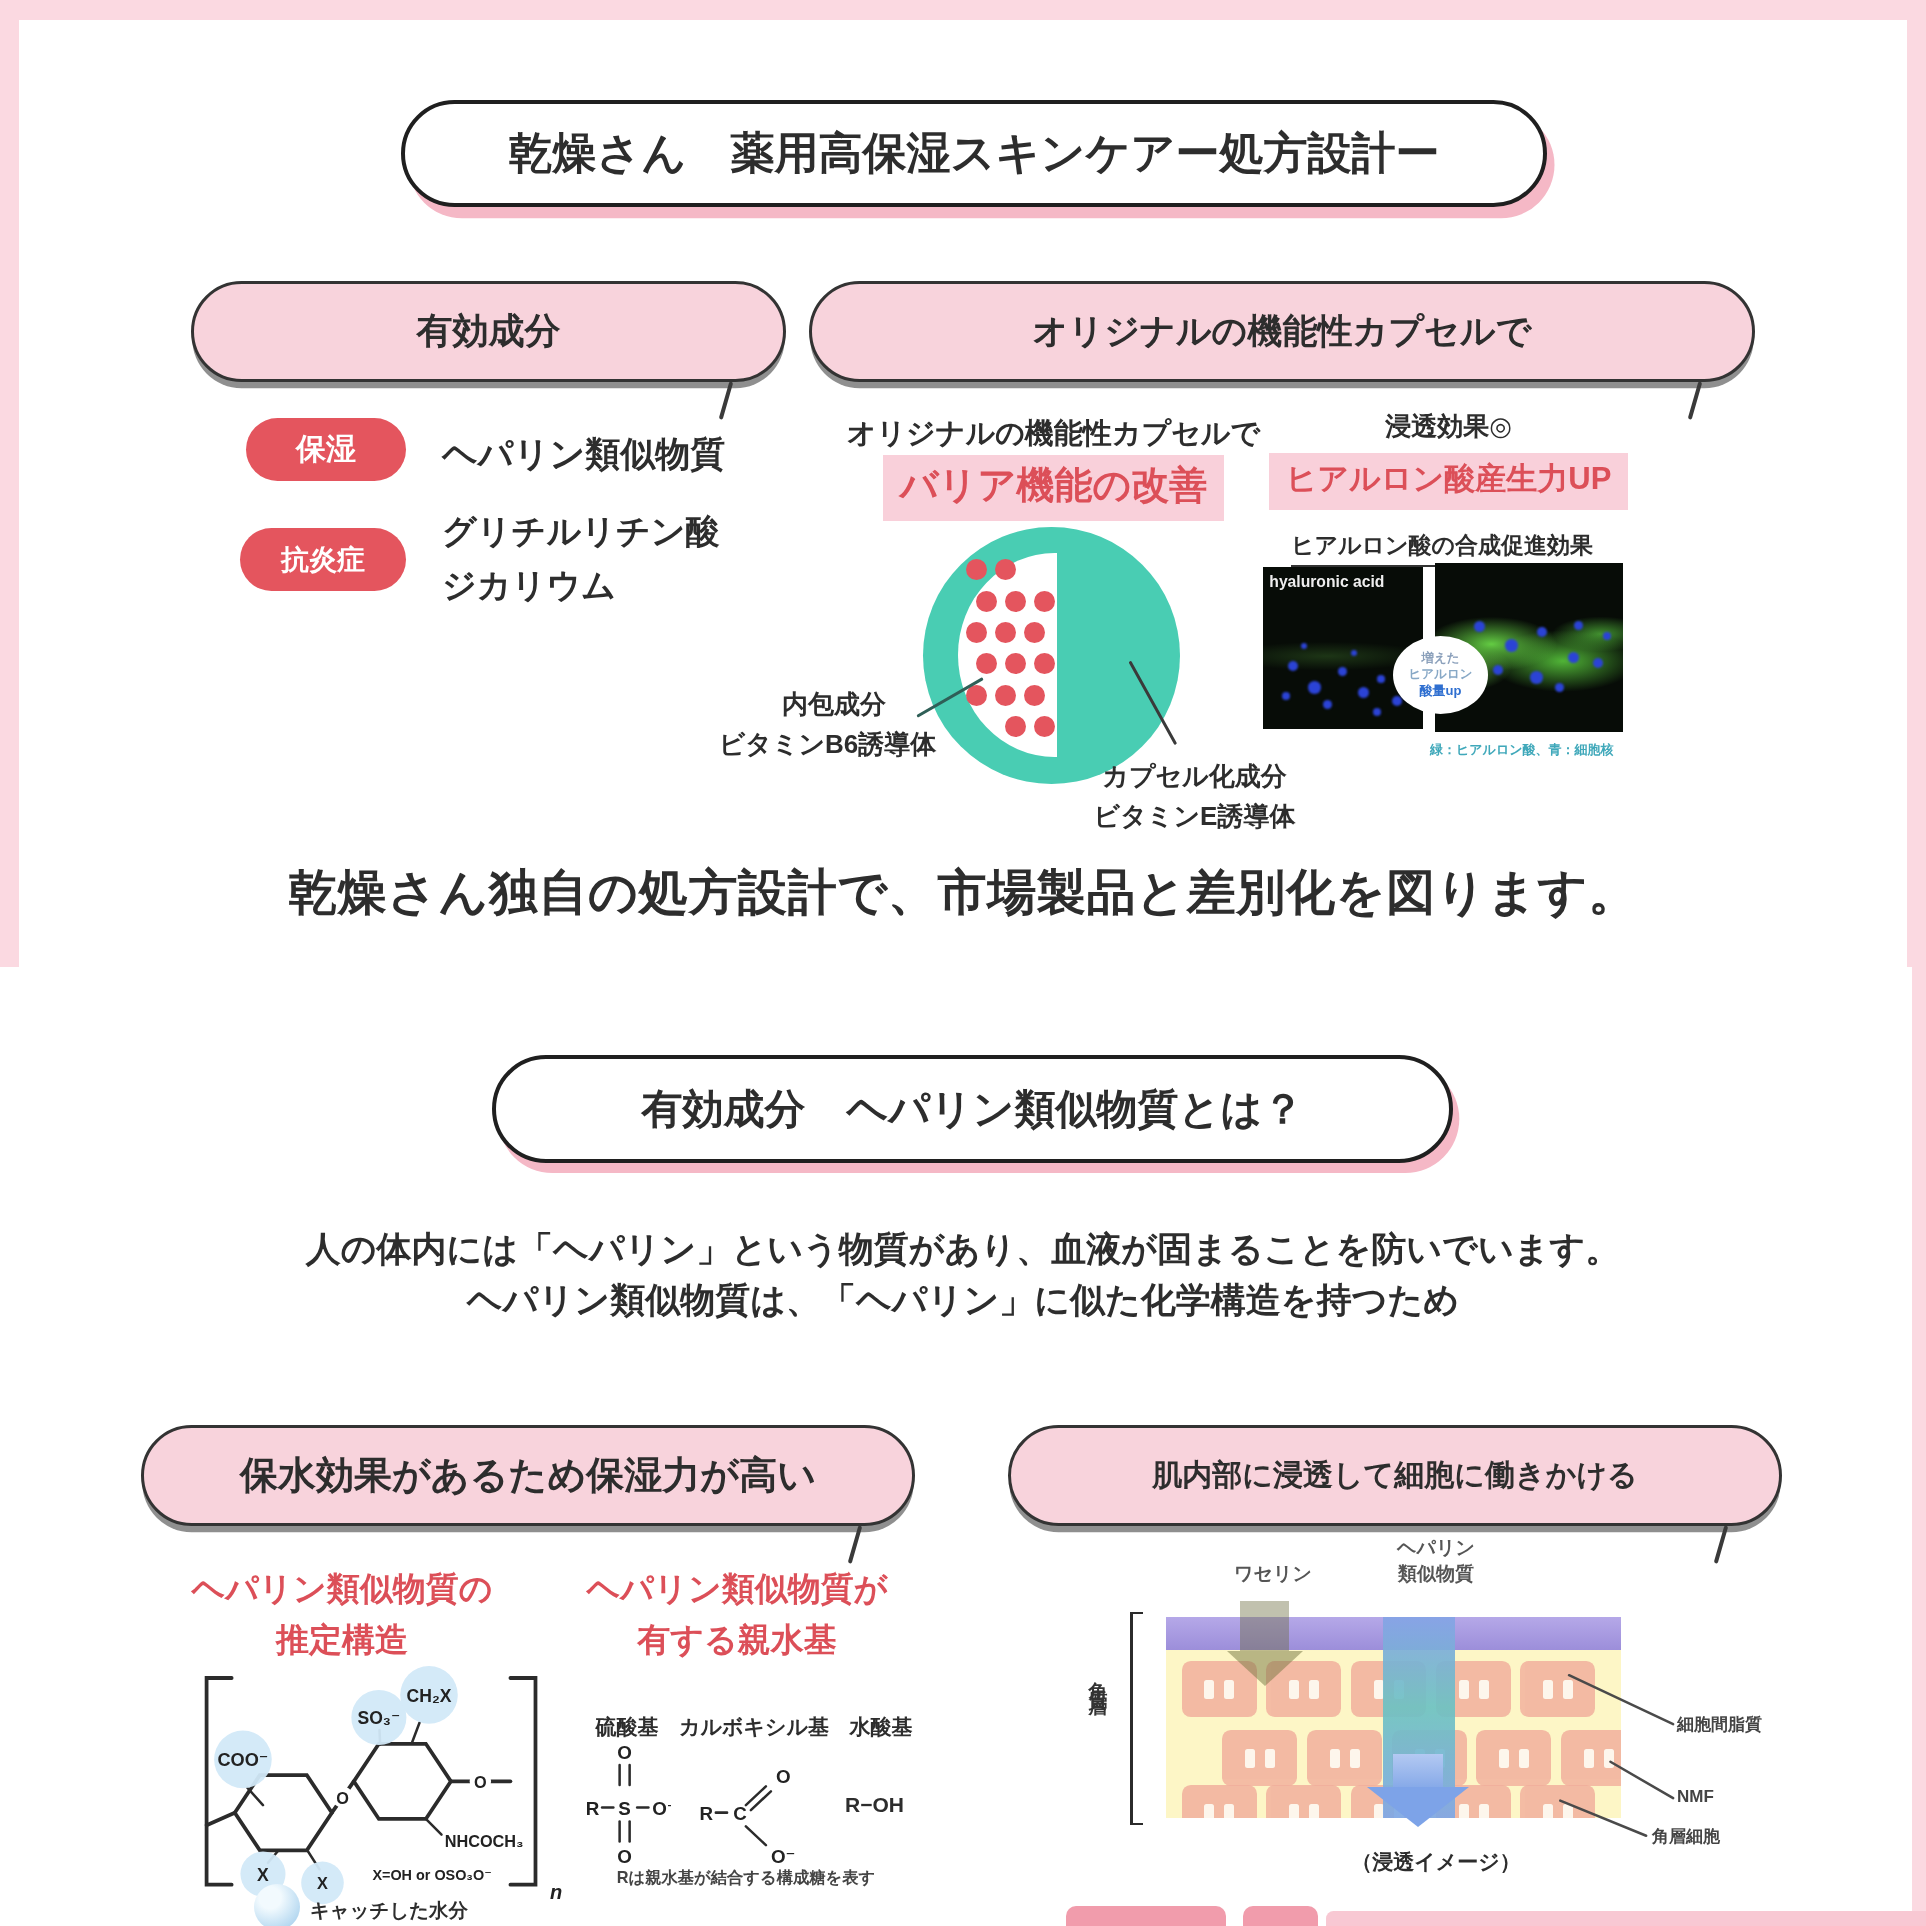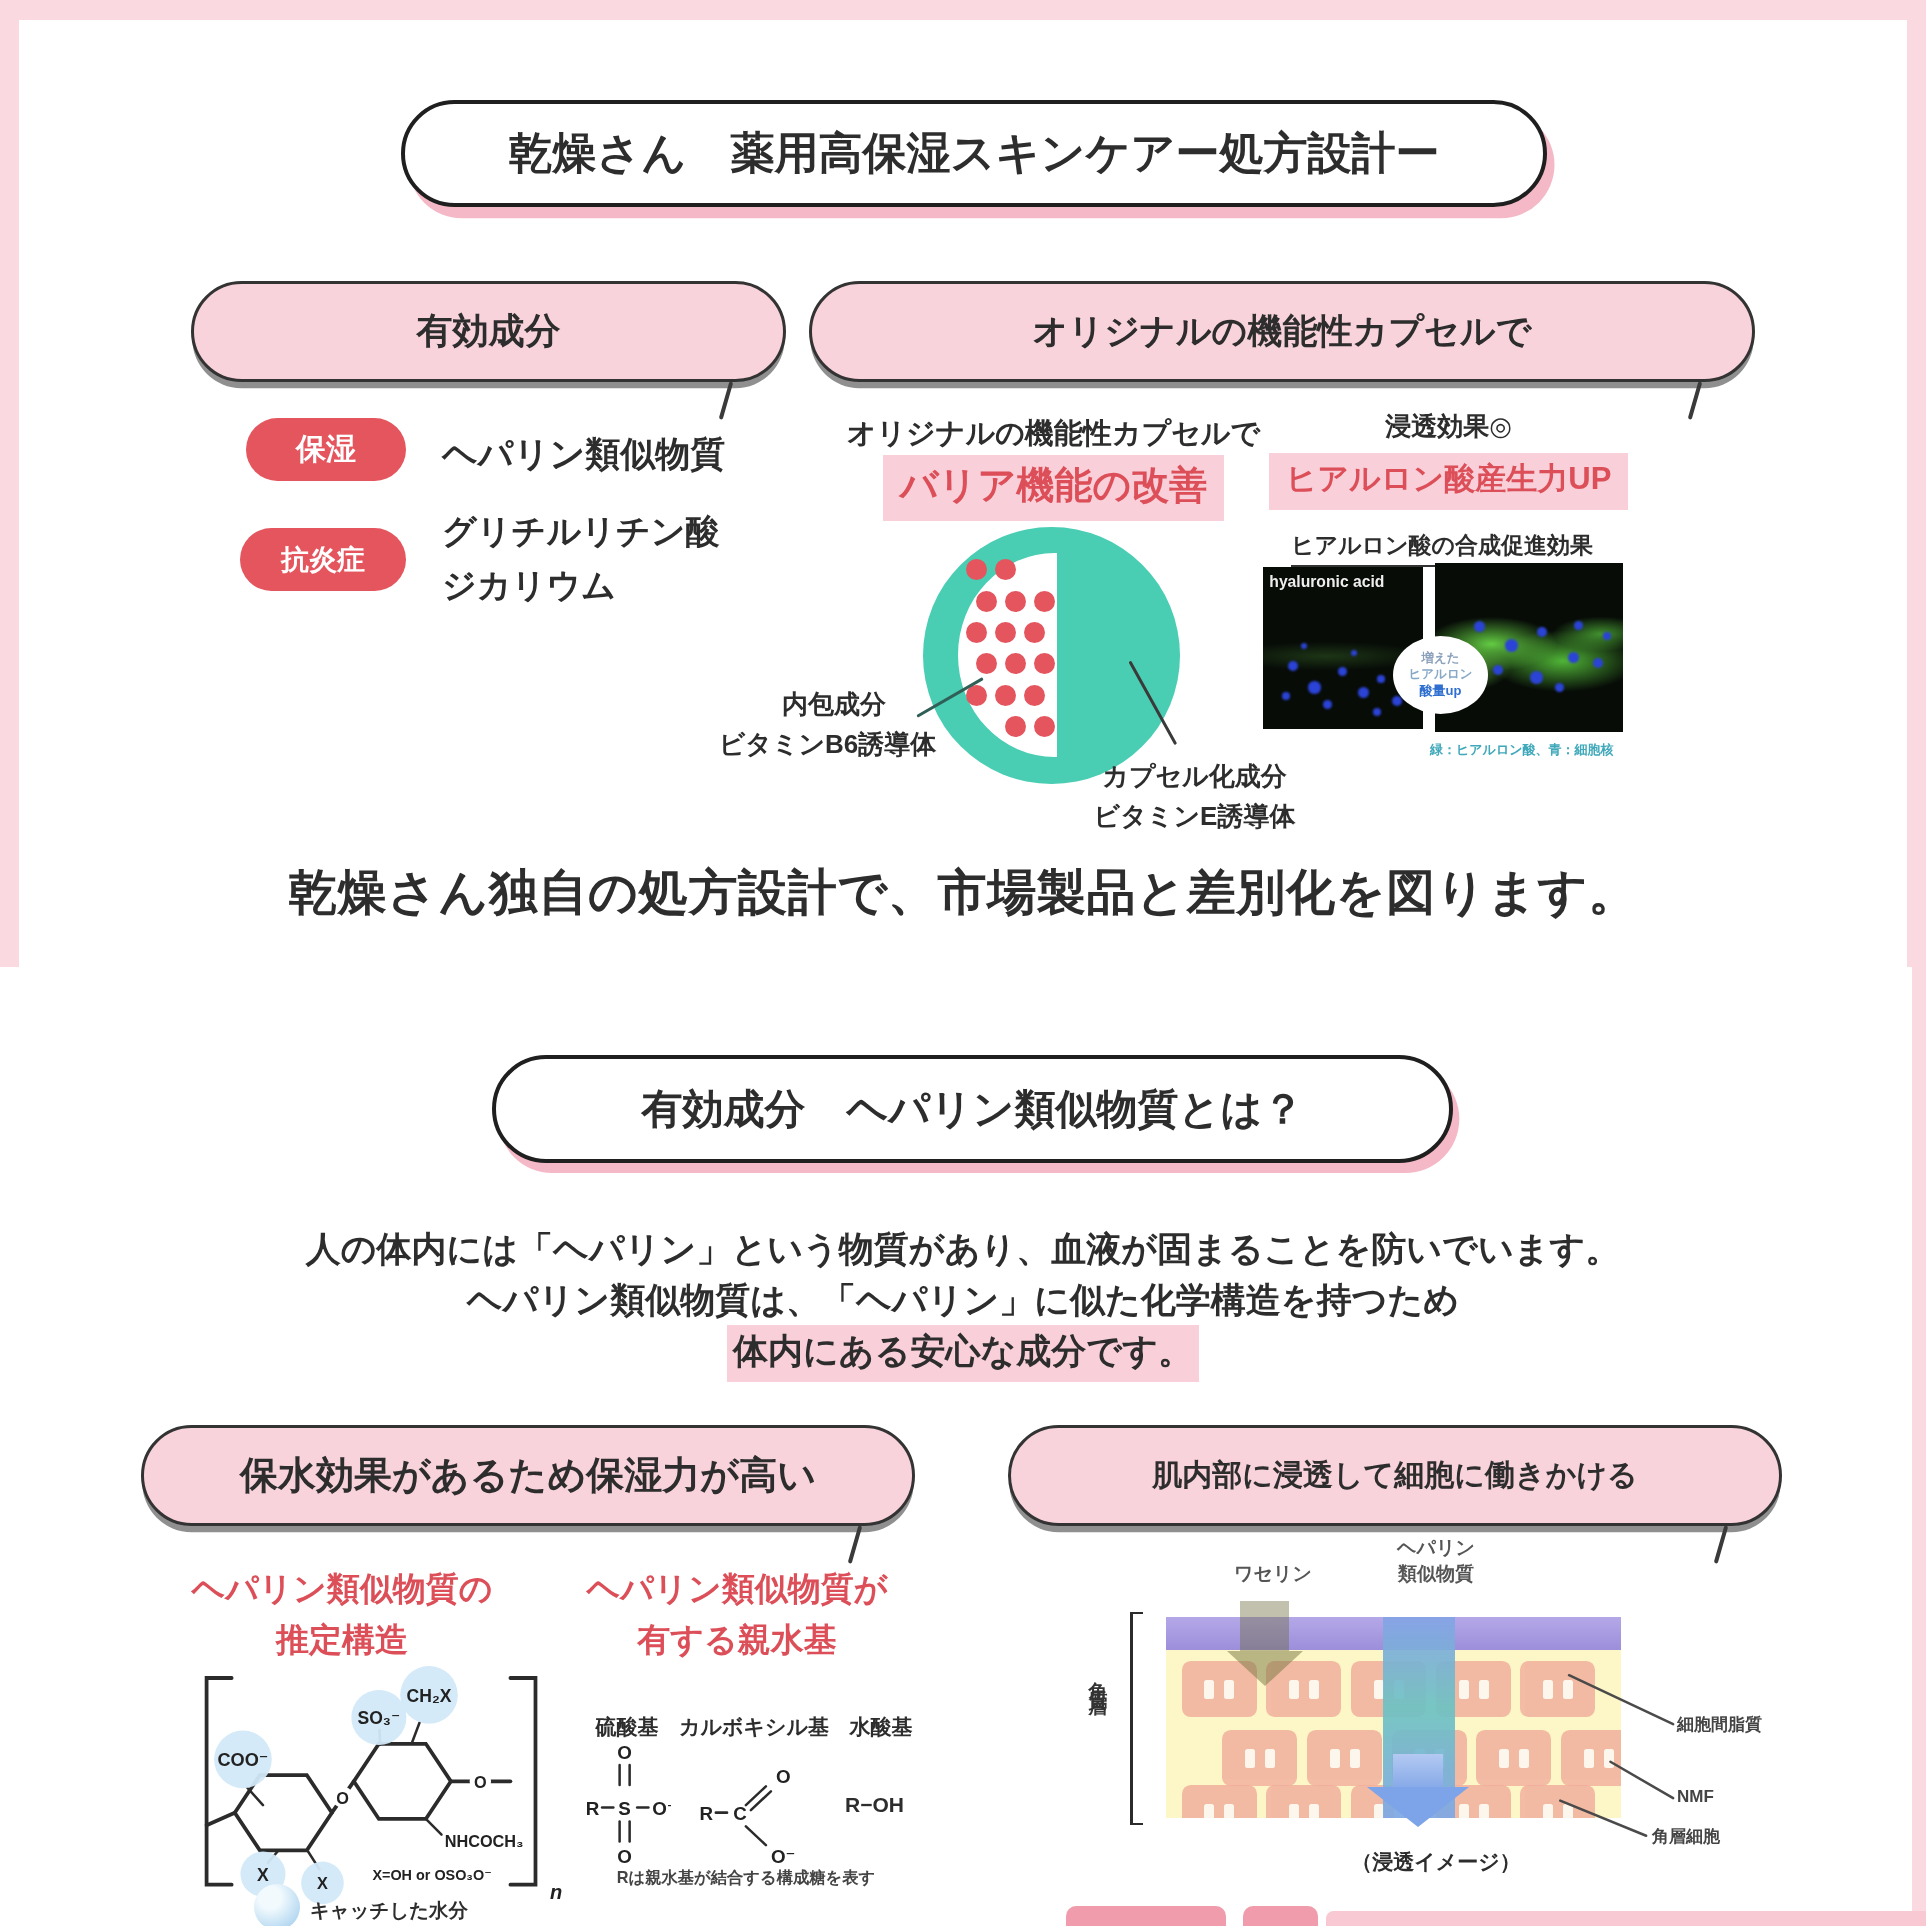--- a/index.html
+++ b/index.html
@@ -178,21 +178,20 @@
   <span>有効成分　ヘパリン類似物質とは？</span>
 </div>
 
 <div class="abs ctr lead" style="left:0;top:1226px;width:1926px;font-size:35px;">
   <span>人の体内には「ヘパリン」という物質があり、血液が固まることを防いでいます。</span>
 </div>
 <div class="abs ctr lead" style="left:0;top:1277px;width:1926px;font-size:35px;">
   <span>ヘパリン類似物質は、「ヘパリン」に似た化学構造を持つため</span>
 </div>
 <div class="abs ctr lead" style="left:0;top:1325px;width:1926px;font-size:35px;">
-    <span class="hl" style="padding:2.5px 6.3px 7.5px;">体内にある安心な成分です。</span>
 </div>
 
 <div class="abs pill-pink ctr" style="left:141px;top:1425px;width:768px;height:95px;font-size:38px;">
   <span>保水効果があるため保湿力が高い</span>
 </div>
 <div class="abs tick" style="left:853px;top:1525px;"></div>
 <div class="abs pill-pink ctr" style="left:1008px;top:1425px;width:768px;height:95px;font-size:30px;">
   <span>肌内部に浸透して細胞に働きかける</span>
 </div>
 <div class="abs tick" style="left:1719px;top:1525px;"></div>

